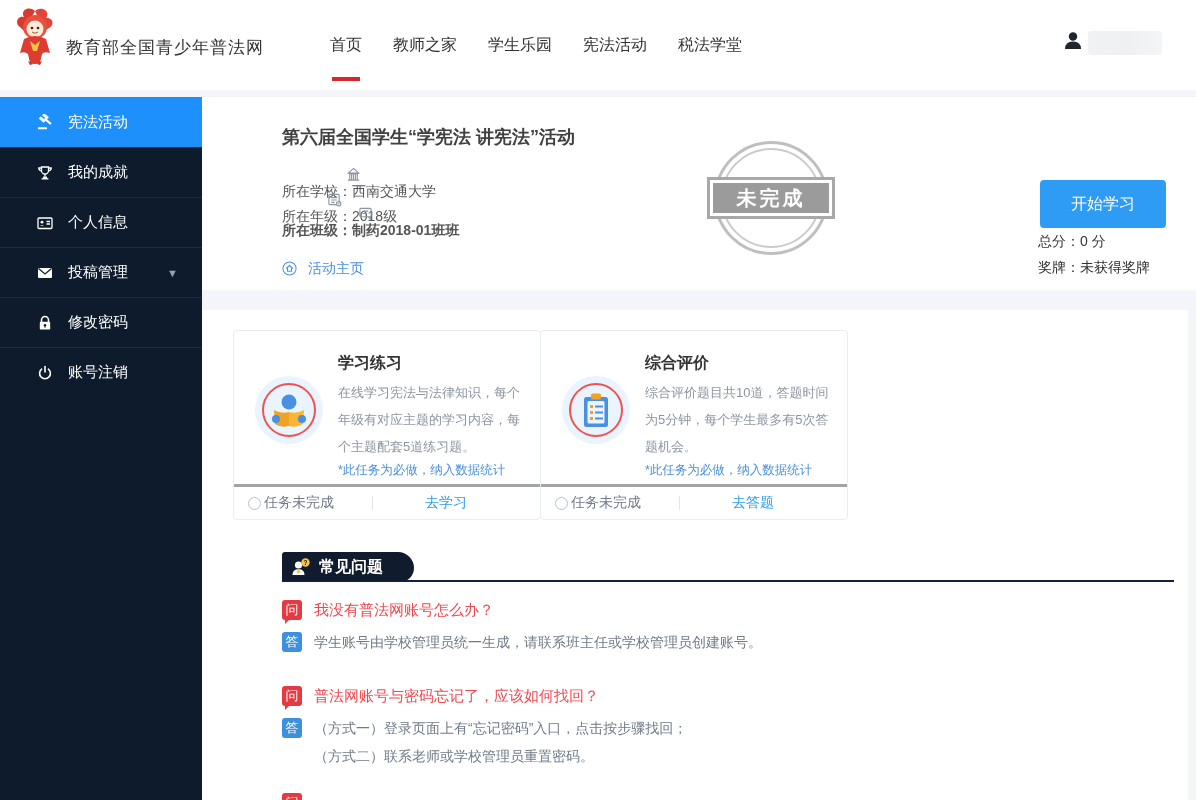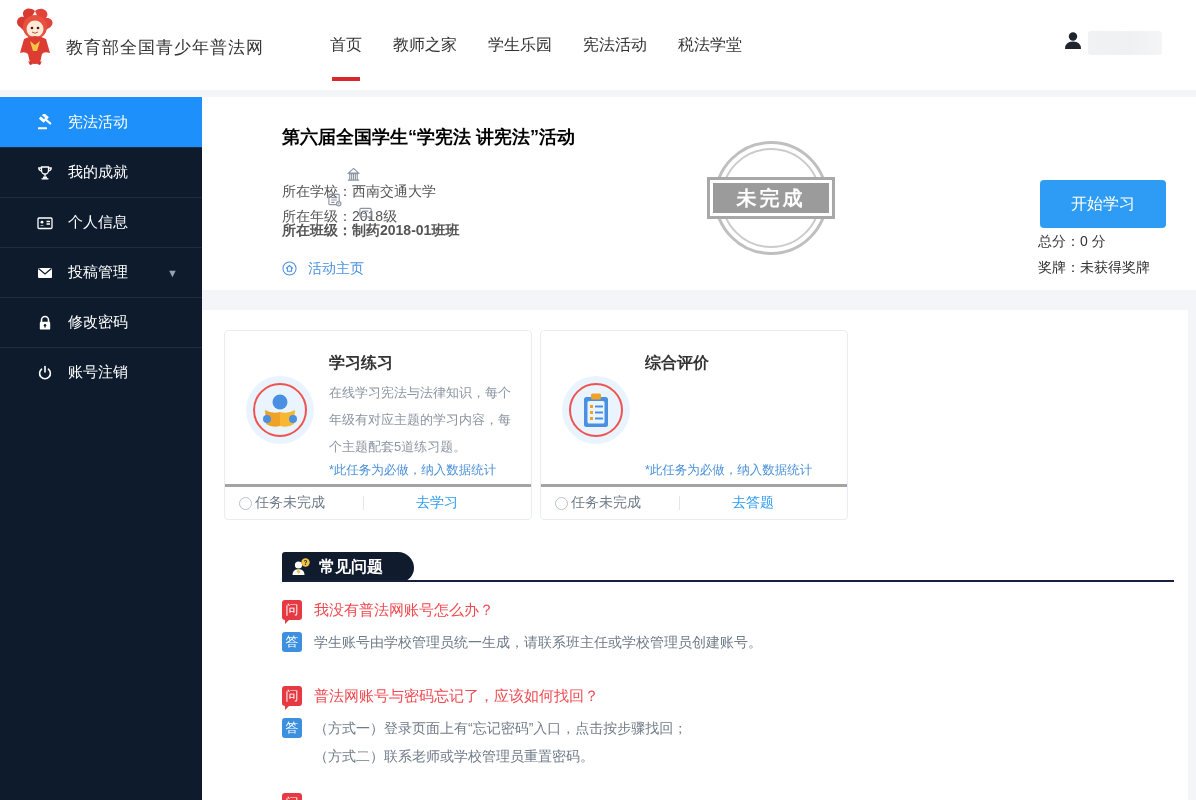--- a/index.html
+++ b/index.html
@@ -23,39 +23,39 @@
   .side-item.active { background:#1e90fb; border-top-color:transparent; }
   .s-icon { width:18px; height:18px; margin-right:14px; display:inline-flex; align-items:center; justify-content:center; }
   .s-icon svg { width:16px; height:16px; }
   .side-chevron { position:absolute; right:24px; font-size:11px; color:#93a1b3; }
 
   
   .top-panel { position:absolute; left:202px; top:97px; width:994px; height:193px; background:#fff; }
   .low-panel { position:absolute; left:202px; top:310px; width:986px; height:490px; background:#fff; overflow:hidden; }
 
   
-  .act-title { position:absolute; left:80px; top:28px; font-size:18px; font-weight:bold; color:#000000; }
+  .act-title { position:absolute; left:80px; top:28px; font-size:18px; font-weight:bold; color:#404040; }
   .info-row { position:absolute; left:80px; display:flex; align-items:center; font-size:14px; color:#555;flex-direction:column; }
   .i-icon { width:16px; height:16px; margin-right:10px; display:inline-flex; color:#8a94a3; }
   .i-icon svg { width:15px; height:15px; }
   .home-link { position:absolute; left:80px; top:163px; display:flex; align-items:center; font-size:14px; color:#4a90e2; cursor:pointer; }
   .home-link .i-icon { color:#4a90e2; }
 
   .stamp { position:absolute; left:512px; top:44px; width:114px; height:114px; }
   .stamp-circle { position:absolute; inset:0; border-radius:50%; border:3px solid #b5b5b5; opacity:.85; }
   .stamp-circle::before { content:""; position:absolute; inset:4px; border-radius:50%; border:2px solid #c2c2c2; }
   .stamp-banner { position:absolute; left:-7px; top:36px; width:128px; height:42px; background:#9b9b9b; border:3px solid #a8a8a8; box-shadow:inset 0 0 0 3px #fff; display:flex; align-items:center; justify-content:center; color:#fff; font-size:20px; font-weight:bold; letter-spacing:3px; }
 
   .start-btn { position:absolute; left:838px; top:83px; width:126px; height:48px; background:#2e9cf4; border:none; border-radius:4px; color:#fff; font-size:16px; cursor:pointer; font-family:inherit; }
   .score-line { position:absolute; left:836px; top:136px; font-size:14px; color:#333; }
   .medal-line { position:absolute; left:836px; top:162px; font-size:14px; color:#333; }
 
   
   .card { position:absolute; top:20px; width:308px; height:190px; border:1px solid #e9ecf1; border-radius:4px; background:#fff; }
-  .card1 { left:22px; } .card2 { left:338px; }
+  .card1 { left:31px; } .card2 { left:338px; }
   .card-icon { position:absolute; left:20px; top:44px; width:70px; height:70px; }
   .card-title { position:absolute; left:104px; top:22px; font-size:16px; font-weight:bold; color:#333; }
   .card-desc { position:absolute; left:104px; top:48px; width:186px; font-size:13px; line-height:27px; color:#8b95a1; }
   .card-note { position:absolute; left:104px; top:131px; font-size:12.5px; color:#4a90d9; }
   .card-foot { position:absolute; left:0; bottom:0; width:100%; height:35px; border-top:3px solid #a3a3a3; display:flex; align-items:center; }
   .foot-status { margin-left:14px; font-size:14px; color:#6f7b88; display:flex; align-items:center; }
   .radio-circle { width:13px; height:13px; border:1px solid #b9c1cb; border-radius:50%; margin-right:3px; display:inline-block; }
   .foot-div { width:1px; height:14px; background:#e3e7ec; margin-left:38px; }
   .foot-action { margin-left:52px; font-size:14px; color:#2e9cf4; cursor:pointer; }
 
@@ -270,20 +270,21 @@
         <rect x="30" y="18.5" width="10" height="6" rx="1.5" fill="#f0a227"></rect>
         <rect x="29" y="30" width="3" height="3" fill="#f0a227"></rect>
           <rect x="34" y="30.5" width="8" height="2" fill="#4a90e2"></rect>
         <rect x="29" y="36" width="3" height="3" fill="#f0a227"></rect>
           <rect x="34" y="36.5" width="8" height="2" fill="#4a90e2"></rect>
         <rect x="29" y="42" width="3" height="3" fill="#f0a227"></rect>
           <rect x="34" y="42.5" width="8" height="2" fill="#4a90e2"></rect>
       </svg>
     </div>
     <div class="card-title">综合评价</div>
+    <div class="card-desc">综合评价题目共10道，答题时间为5分钟，每个学生最多有5次答题机会。</div>
     <div class="card-note">*此任务为必做，纳入数据统计</div>
     <div class="card-foot">
       <span class="foot-status">
           <span class="radio-circle"></span>
           <span>任务未完成</span>
         </span>
       <span class="foot-div"></span>
       <span class="foot-action">去答题</span>
     </div>
   </div>

